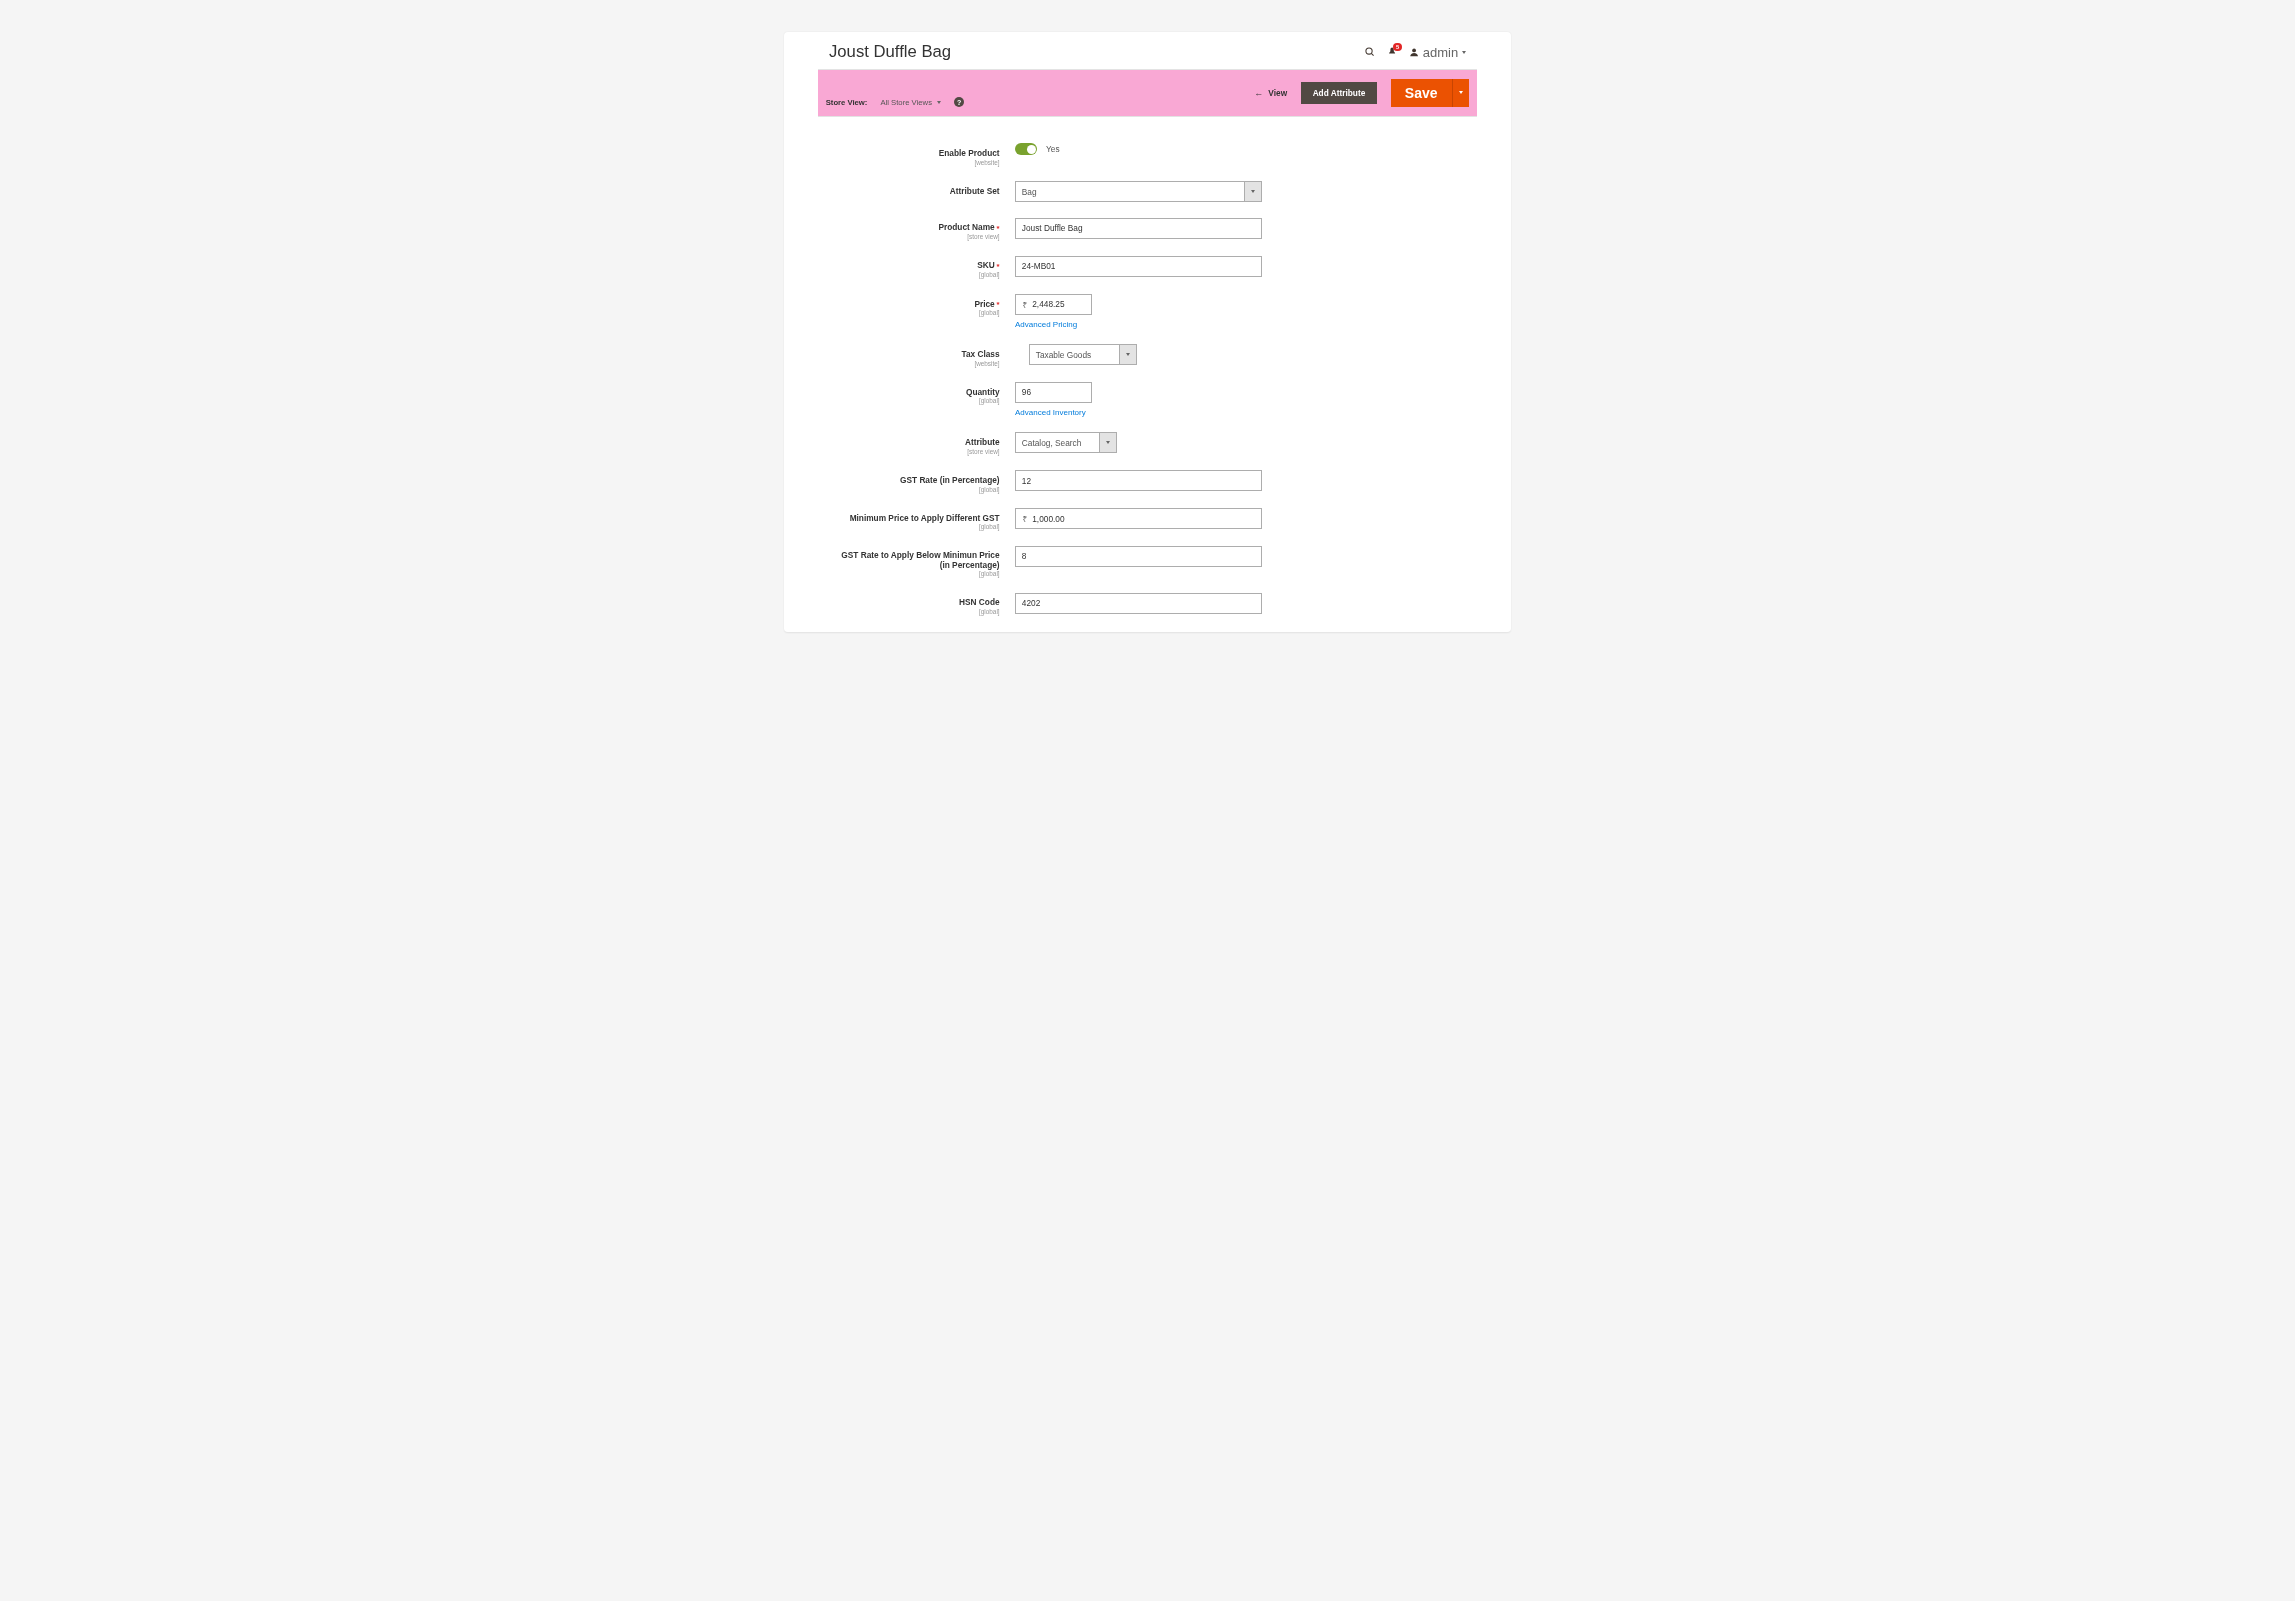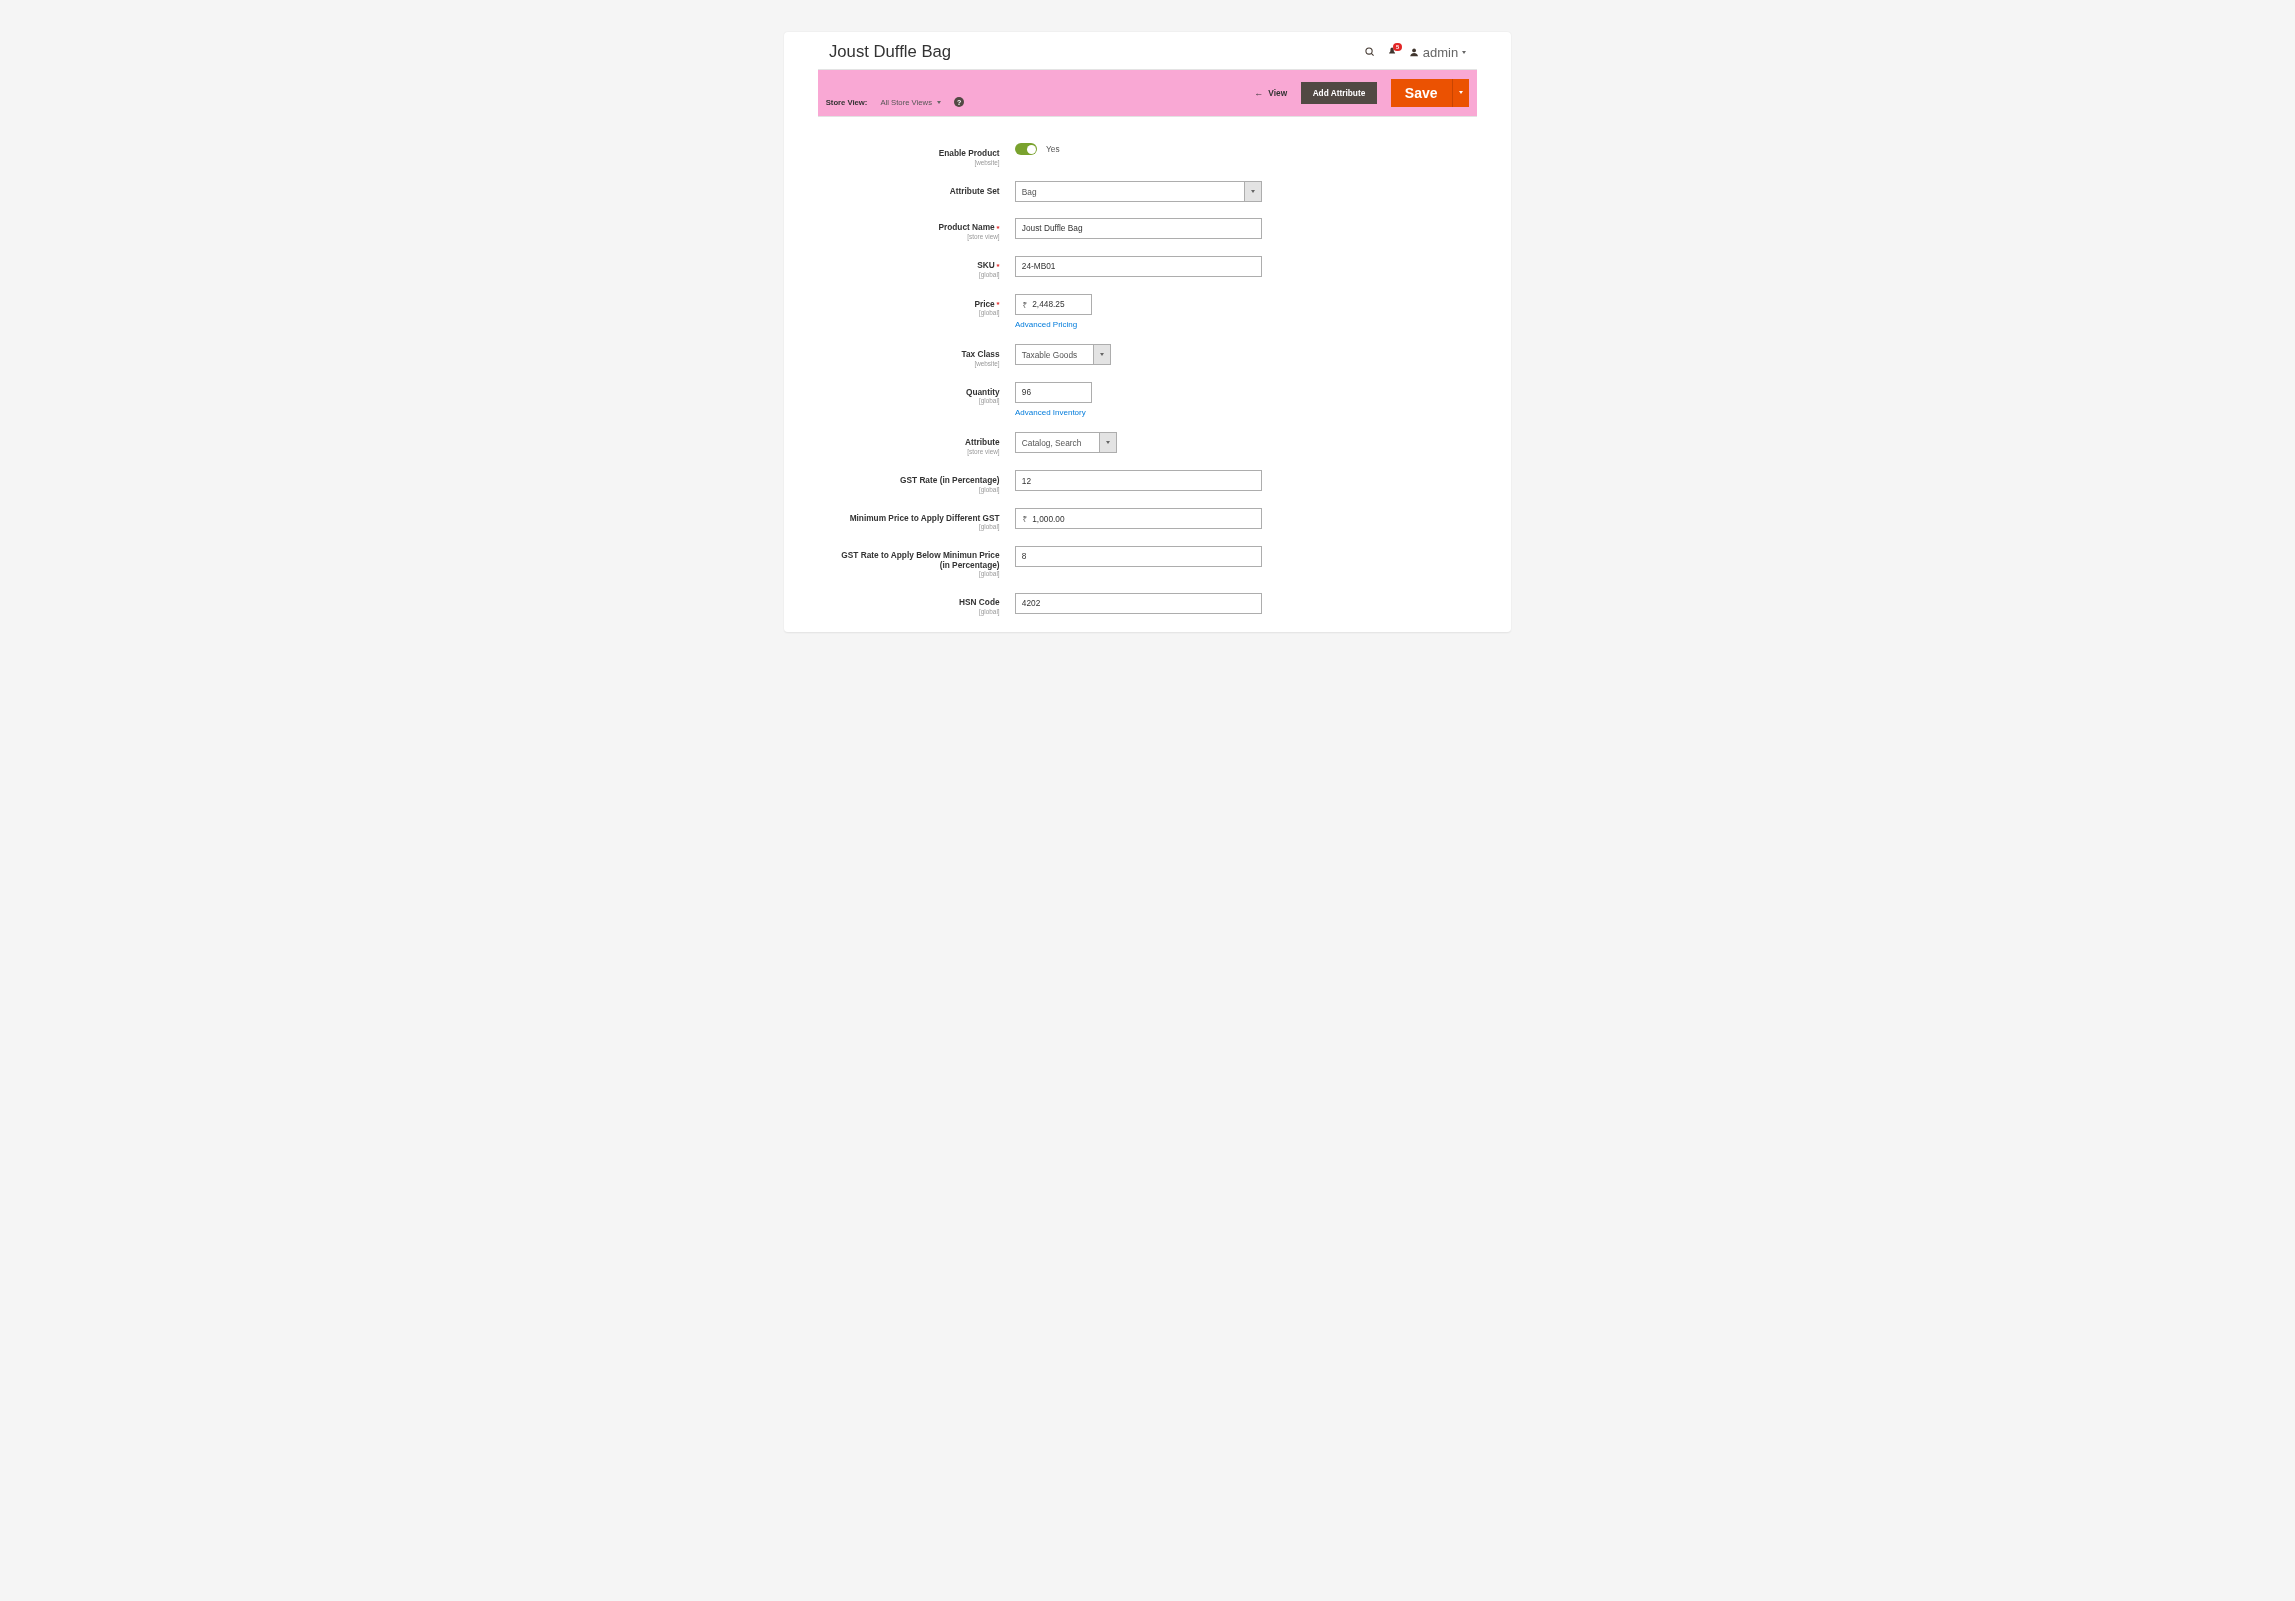--- a/index.html
+++ b/index.html
@@ -34,21 +34,21 @@
 .label-main { font-size: 8.3px; font-weight: 600; color: #333; display: inline-block; }
 .label-scope { font-size: 6.4px; color: #999; display: block; text-align: right; margin-top: 0.6px; }
 .req-star { color: #e22626; margin-left: 1.9px; font-size: 7.7px; vertical-align: middle; }
 .field-col { flex: 1; display: flex; flex-direction: column; align-items: flex-start; }
 .field-inline { display: flex; align-items: center; gap: 9px; }
 .toggle { width: 22px; height: 11.5px; background: #79a22e; border-radius: 6.4px; position: relative; cursor: pointer; display: inline-block; }
 .toggle-knob { width: 9px; height: 9px; background: #fff; border-radius: 50%; position: absolute; top: 1.3px; right: 1.3px; }
 .toggle-text { font-size: 8.3px; color: #555; }
 .select-wide, .input-wide { width: 247px; }
 .input-med { width: 77px; }
-.input-small { width: 96px; }
+.input-small { width: 108px; margin-left: 14px; }
 .select-vis { width: 102px; }
 .text-input { border: 0.6px solid #adadad; font-size: 8.3px; color: #333; padding: 4.5px 5.8px; background: #fff; }
 .select-box { display: flex; border: 0.6px solid #adadad; background: #fff; }
 .select-box .select-val { flex: 1; padding: 4.5px 5.8px; font-size: 8.3px; color: #555; }
 .select-box .select-btn { background: #e3e3e3; border-left: 0.6px solid #adadad; width: 16.7px; display: flex; align-items: center; justify-content: center; cursor: pointer; }
 .select-box .select-btn .tri { width: 0; height: 0; border-left: 2.6px solid transparent; border-right: 2.6px solid transparent; border-top: 3.2px solid #666; }
 .currency-input { display: flex; align-items: center; border: 0.6px solid #adadad; background: #fff; padding: 0; }
 .currency-sym { padding: 0 5.1px 0 6.4px; font-size: 8.3px; color: #666; }
 .currency-input input { border: none; padding: 4.5px 5.8px 4.5px 0; font-size: 8.3px; color: #333; flex: 1; outline: none; width: 51px; }
 .currency-wide input { width: 256px; }

